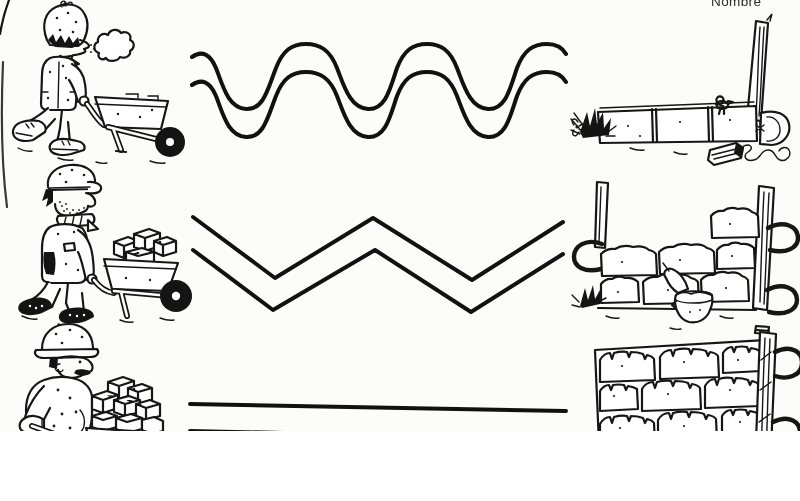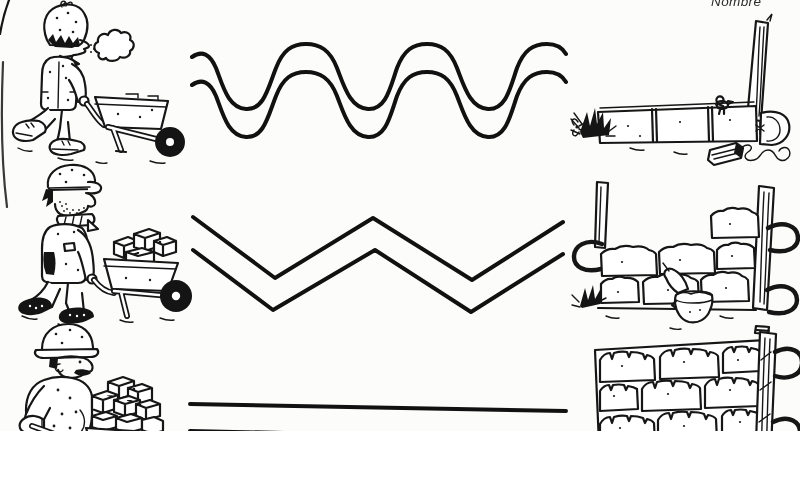--- a/index.html
+++ b/index.html
@@ -1,18 +1,18 @@
 <!DOCTYPE html>
 <html><head>
 <meta charset="utf-8">
 <style>
   html,body{margin:0;padding:0;background:#fff;}
   .page{
     position:relative;width:800px;height:431px;overflow:hidden;
-    background:#fcfcfa;font-family:"Liberation Sans",sans-serif;font-style:italic;
+    background:#fcfcfa;font-family:"Liberation Sans",sans-serif;
   }
   .name-label{
     position:absolute;left:711px;top:-6px;font-size:13.5px;color:#2b2b2b;
     letter-spacing:.4px;
   }
   .art{position:absolute;}
   .ink{stroke:#161616;fill:none;stroke-width:2.2;stroke-linecap:round;stroke-linejoin:round;}
   .fillw{fill:#ffffff;}
   .solid{fill:#141414;stroke:none;}
   .tube-out{stroke:#161616;fill:none;stroke-width:6;stroke-linecap:round;stroke-linejoin:round;}

